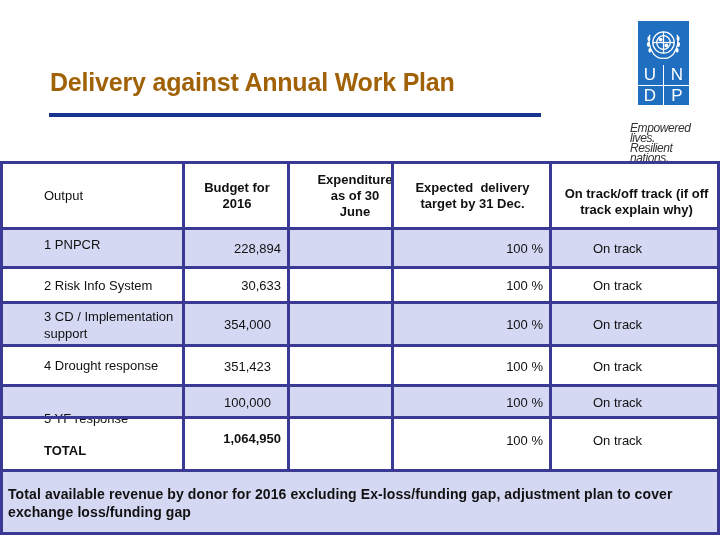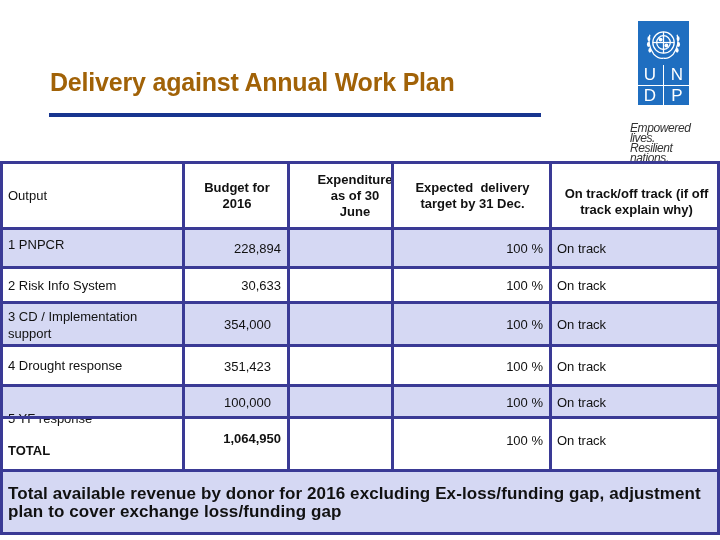--- a/index.html
+++ b/index.html
@@ -9,29 +9,29 @@
   .logo { position: absolute; left: 638px; top: 21px; width: 51px; height: 84px; background: #1f6ec0; }
   .logo .emblem { position: absolute; left: 6px; top: 4px; width: 39px; height: 37px; }
   .logo .letters { position: absolute; left: 0; top: 44px; width: 51px; height: 40px; }
   .logo .cell { position: absolute; width: 24px; height: 19px; color: #fff; font-size: 17px; line-height: 19px; text-align: center; font-family: "Liberation Sans", sans-serif; }
   .logo .vline { position: absolute; left: 25px; top: 0; width: 1px; height: 40px; background: #fff; }
   .logo .hline { position: absolute; left: 0; top: 20px; width: 51px; height: 1px; background: #fff; }
   .tagline { position: absolute; left: 630px; top: 123px; width: 80px; font-size: 12px; line-height: 10px; color: #333; font-style: italic; letter-spacing: -0.4px; }
   .grid { position: absolute; left: 0; top: 0; }
   .c { position: absolute; box-sizing: border-box; display: flex; align-items: center; font-size: 13px; color: #111; }
   .c.hdr { font-weight: bold; justify-content: center; text-align: center; line-height: 16px; }
-  .c.left { justify-content: flex-start; padding-left: 8px; }
+  .c.left { justify-content: flex-start; padding-left: 8px; margin-left: 36px; }
   .c.right { justify-content: flex-end; padding-right: 7px; }
   .c.bold { font-weight: bold; }
   .rowbg { position: absolute; left: 0; width: 720px; }
   .shade { background: #d5d8f3; }
   .white { background: #ffffff; }
   .vb { position: absolute; width: 3px; background: #3a3a95; }
   .hb { position: absolute; left: 0; width: 720px; height: 3px; background: #3a3a95; }
-  .footer-text { position: absolute; left: 8px; top: 485px; width: 708px; font-size: 17px; font-weight: bold; line-height: 18px; color: #111; letter-spacing: 0.1px; }
+  .footer-text { position: absolute; left: 8px; top: 485px; width: 708px; font-size: 14px; font-weight: bold; line-height: 18px; color: #111; letter-spacing: 0.1px; }
 </style>
 </head>
 <body>
 
 <div class="title">Delivery against Annual Work Plan</div>
 <div class="title-rule"></div>
 
 <div class="logo">
   <svg class="emblem" viewBox="0 0 40 38">
     <g fill="none" stroke="#ffffff" stroke-width="1.3">

